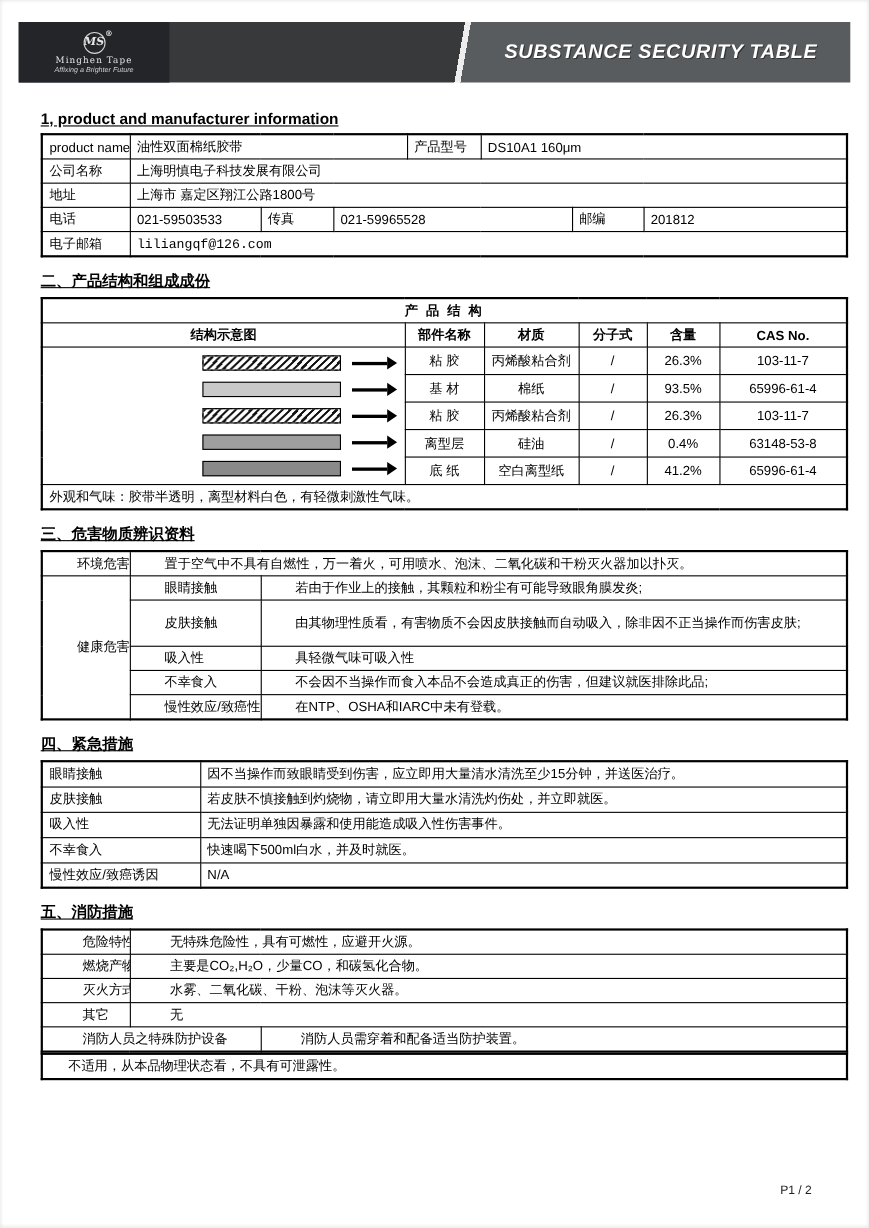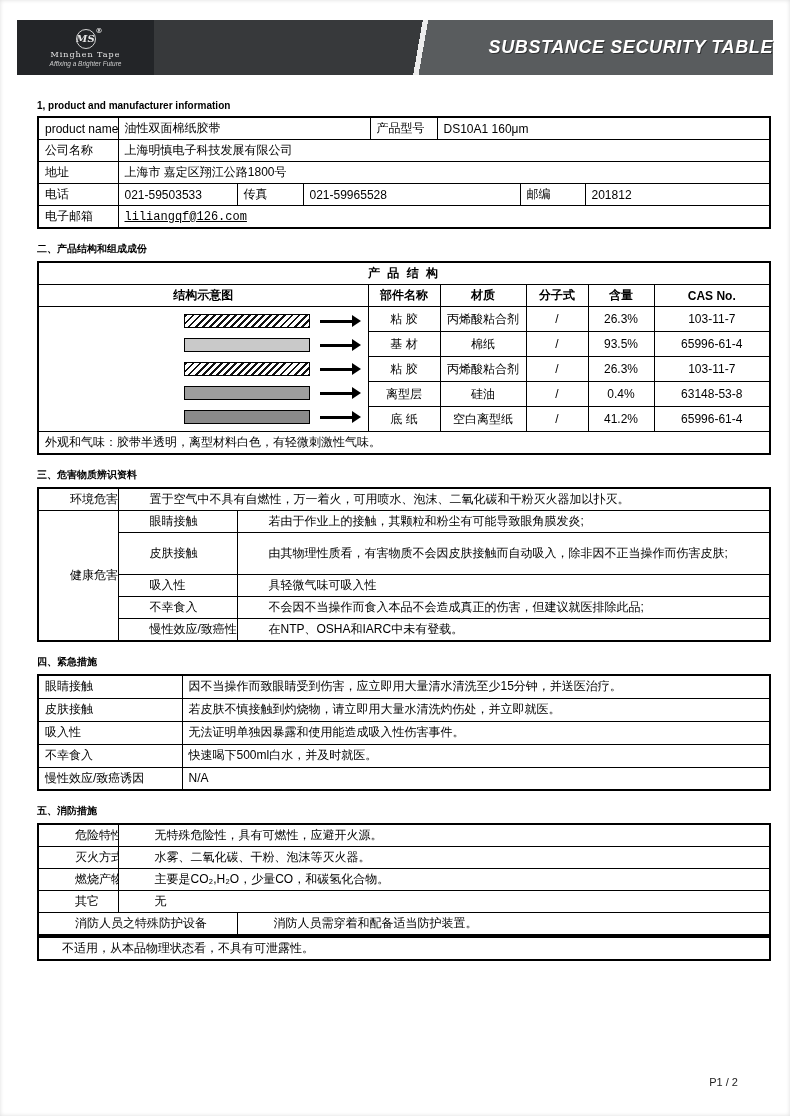--- a/index.html
+++ b/index.html
@@ -24,40 +24,40 @@
   .logo-circle {
     position:relative; width:20px; height:20px; border:1px solid #d4d4d4; border-radius:50%;
     display:flex; align-items:center; justify-content:center;
     font-family:"DejaVu Serif", serif; font-style:italic; font-weight:bold; font-size:10px;
   }
   .logo-reg { position:absolute; top:-4px; right:-8px; font-size:7px; font-style:normal; }
   .brand-name { font-size:8px; letter-spacing:1px; font-family:"DejaVu Serif", serif; }
   .brand-tagline { font-size:6.5px; font-style:italic; color:#cccccc; }
   .banner-title {
     flex:1; display:flex; align-items:center; justify-content:flex-end;
-    color:#ffffff; font-size:18px; font-weight:bold; font-style:italic;
+    padding-right:30px; color:#ffffff; font-size:18px; font-weight:bold; font-style:italic;
     letter-spacing:0.6px; text-shadow:1px 1px 0 rgba(0,0,0,0.45); white-space:nowrap;
   }
 
   
   .content { position:absolute; top:92px; left:37px; width:734px; }
-  .sec-heading { font-size:10px; font-weight:bold; margin:0 0 5px 0; }
+  .sec-heading { font-size:14px; font-weight:bold; margin:0 0 5px 0;text-decoration:underline; }
   .mt1 { margin-top:8px; }  .mt { margin-top:13px; }
 
   table.tbl {
     width:734px; border-collapse:collapse; table-layout:fixed;
     border:2px solid #000; margin:0;
   }
   .tbl td {
     border:1px solid #000; font-size:12px; padding:2px 6px;
     vertical-align:middle; overflow:hidden; white-space:nowrap;
   }
   .c { text-align:center; }
   .b { font-weight:bold; }
-  .mono { font-family:"Liberation Mono", monospace; text-decoration:underline; }
+  .mono { font-family:"Liberation Mono", monospace; }
 
   .t1 td { height:21px; }
   .t2 .title-row td { height:18px; letter-spacing:2px; }
   .t2 .hdr-row td { height:20px; }
   .t2 .data-row td { height:24px; }
   .t2 .app-row td { height:19px; }
   .t3 td { height:22px;padding-left:31px; }
   .t3 .tall td { height:42px; }
   .t4 td { height:23px; }
   .t5 td { height:19px;padding-left:36px; }
@@ -299,28 +299,28 @@
           <col style="width:80px">
           <col style="width:119px">
           <col>
         </colgroup>
       <tbody>
           <tr>
         <td>危险特性</td>
         <td colspan="2">无特殊危险性，具有可燃性，应避开火源。</td>
       </tr>
       <tr>
+        <td>燃烧产物</td>
+        <td colspan="2">主要是CO₂,H₂O，少量CO，和碳氢化合物。</td>
+      </tr>
+      <tr>
         <td>灭火方式</td>
         <td colspan="2">水雾、二氧化碳、干粉、泡沫等灭火器。</td>
       </tr>
       <tr>
-        <td>燃烧产物</td>
-        <td colspan="2">主要是CO₂,H₂O，少量CO，和碳氢化合物。</td>
-      </tr>
-      <tr>
         <td>其它</td>
         <td colspan="2">无</td>
       </tr>
       <tr>
         <td colspan="2">消防人员之特殊防护设备</td>
         <td>消防人员需穿着和配备适当防护装置。</td>
       </tr>
     </tbody>
       </table>
 

